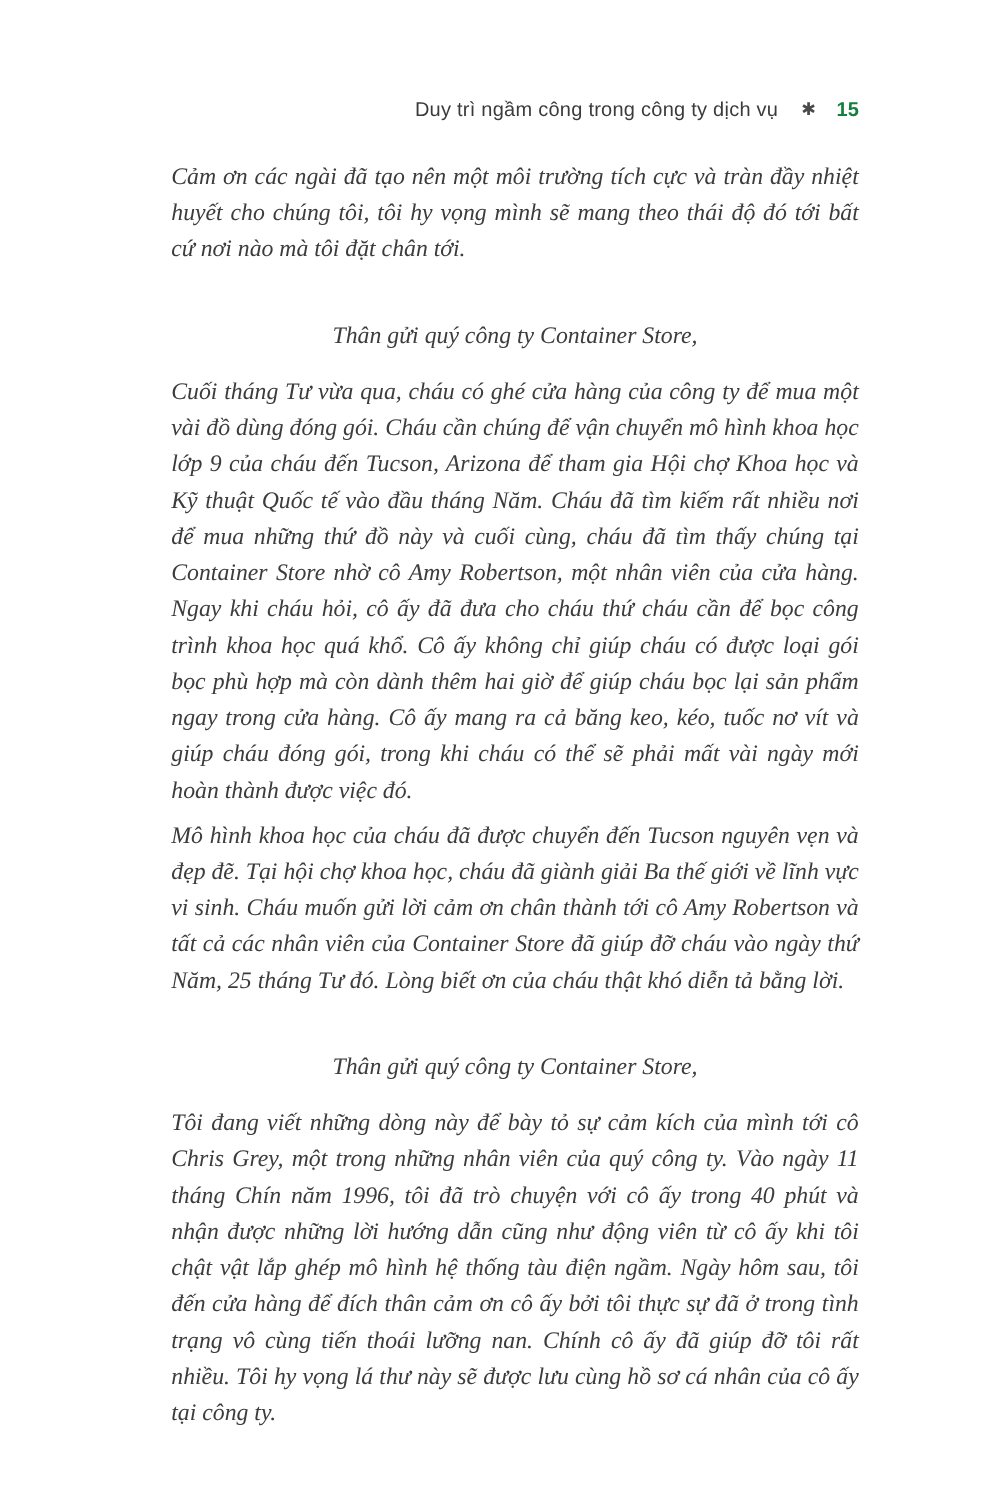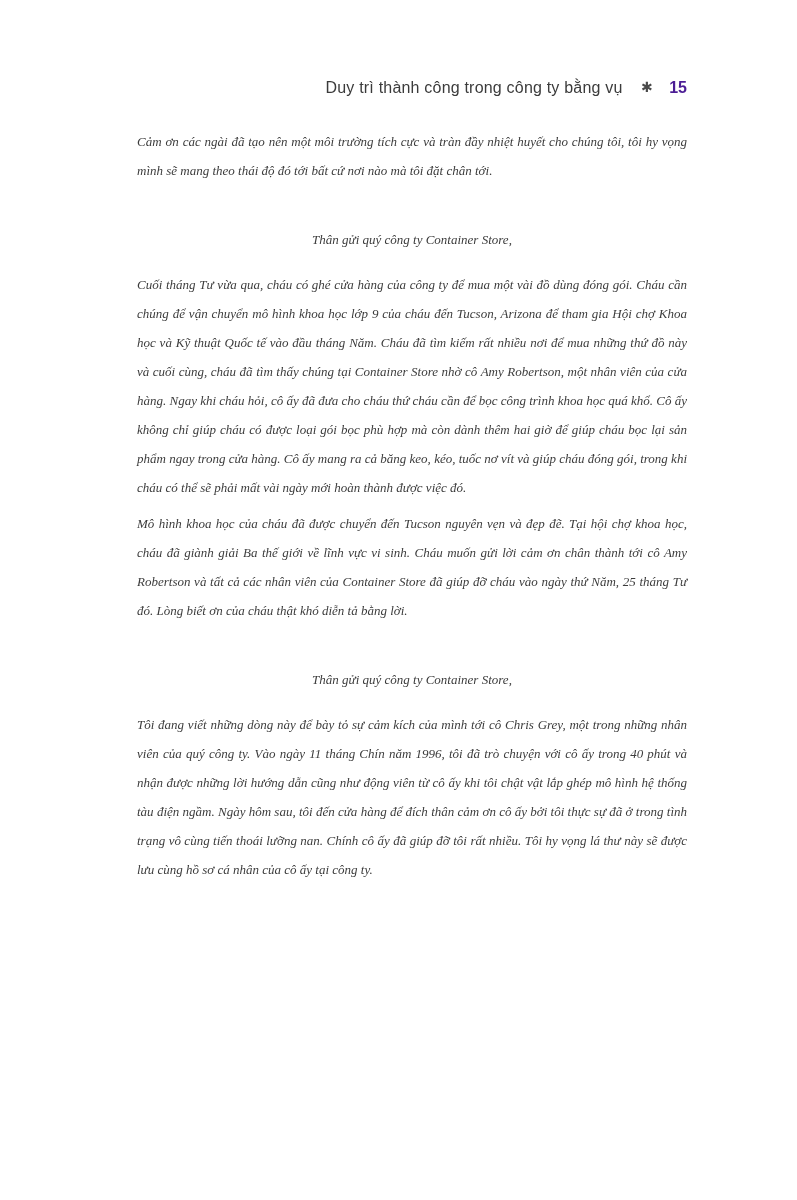--- a/index.html
+++ b/index.html
@@ -37,50 +37,50 @@
   }
   .header-asterisk {
     display: inline-block;
     margin: 0 12px 0 14px;
     color: #4a4a4a;
     font-size: 14px;
     transform: translateY(-1px);
   }
   .page-number {
     font-weight: 700;
-    color: #4c1d95;
+    color: #15803d;
   }
   .page-body {
     position: absolute;
     top: 127px;
     left: 137px;
     width: 550px;
     font-family: "Liberation Serif", serif;
     font-style: italic;
-    font-size: 13px;
+    font-size: 19px;
     line-height: 29px;
     color: #3c3c3c;
   }
   .paragraph {
     margin: 0 0 7px 0;
     text-align: justify;
     text-justify: inter-word;
   }
   .salutation {
     margin: 40px 0 16px 0;
     text-align: center;
   }
 </style>
 </head>
 <body>
 
 <div class="page">
 
   <div class="page-header">
-    <span class="running-title">Duy trì thành công trong công ty bằng vụ</span>
+    <span class="running-title">Duy trì ngầm công trong công ty dịch vụ</span>
     <span class="header-asterisk">✱</span>
     <span class="page-number">15</span>
   </div>
 
   <div class="page-body">
       <p class="paragraph">Cảm ơn các ngài đã tạo nên một môi trường tích cực và tràn đầy nhiệt huyết cho chúng tôi, tôi hy vọng mình sẽ mang theo thái độ đó tới bất cứ nơi nào mà tôi đặt chân tới.</p>
       <p class="salutation">Thân gửi quý công ty Container Store,</p>
       <p class="paragraph">Cuối tháng Tư vừa qua, cháu có ghé cửa hàng của công ty để mua một vài đồ dùng đóng gói. Cháu cần chúng để vận chuyển mô hình khoa học lớp 9 của cháu đến Tucson, Arizona để tham gia Hội chợ Khoa học và Kỹ thuật Quốc tế vào đầu tháng Năm. Cháu đã tìm kiếm rất nhiều nơi để mua những thứ đồ này và cuối cùng, cháu đã tìm thấy chúng tại Container Store nhờ cô Amy Robertson, một nhân viên của cửa hàng. Ngay khi cháu hỏi, cô ấy đã đưa cho cháu thứ cháu cần để bọc công trình khoa học quá khổ. Cô ấy không chỉ giúp cháu có được loại gói bọc phù hợp mà còn dành thêm hai giờ để giúp cháu bọc lại sản phẩm ngay trong cửa hàng. Cô ấy mang ra cả băng keo, kéo, tuốc nơ vít và giúp cháu đóng gói, trong khi cháu có thể sẽ phải mất vài ngày mới hoàn thành được việc đó.</p>
       <p class="paragraph">Mô hình khoa học của cháu đã được chuyển đến Tucson nguyên vẹn và đẹp đẽ. Tại hội chợ khoa học, cháu đã giành giải Ba thế giới về lĩnh vực vi sinh. Cháu muốn gửi lời cảm ơn chân thành tới cô Amy Robertson và tất cả các nhân viên của Container Store đã giúp đỡ cháu vào ngày thứ Năm, 25 tháng Tư đó. Lòng biết ơn của cháu thật khó diễn tả bằng lời.</p>
       <p class="salutation">Thân gửi quý công ty Container Store,</p>

